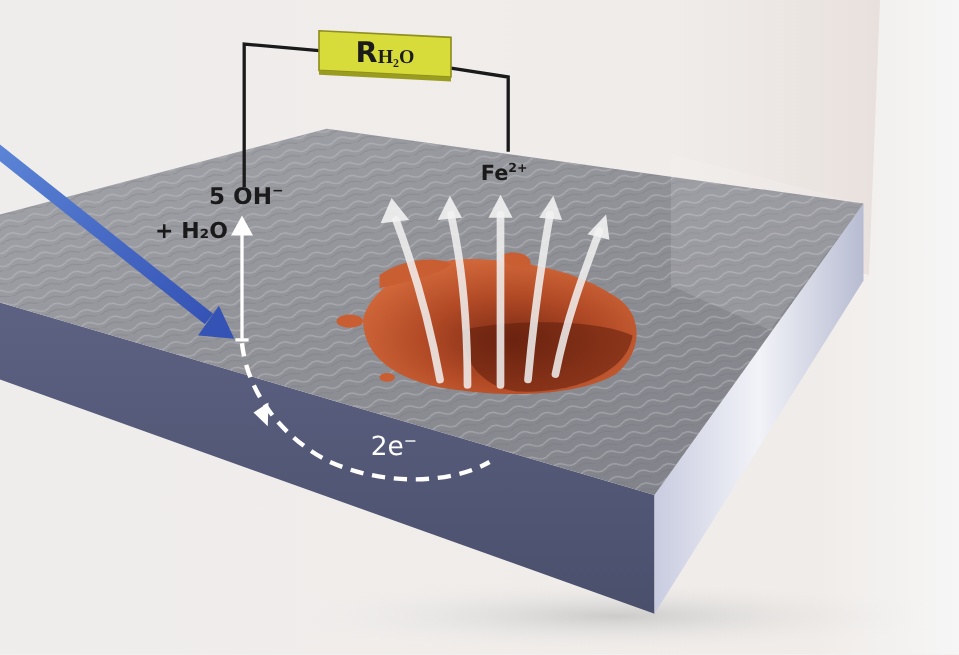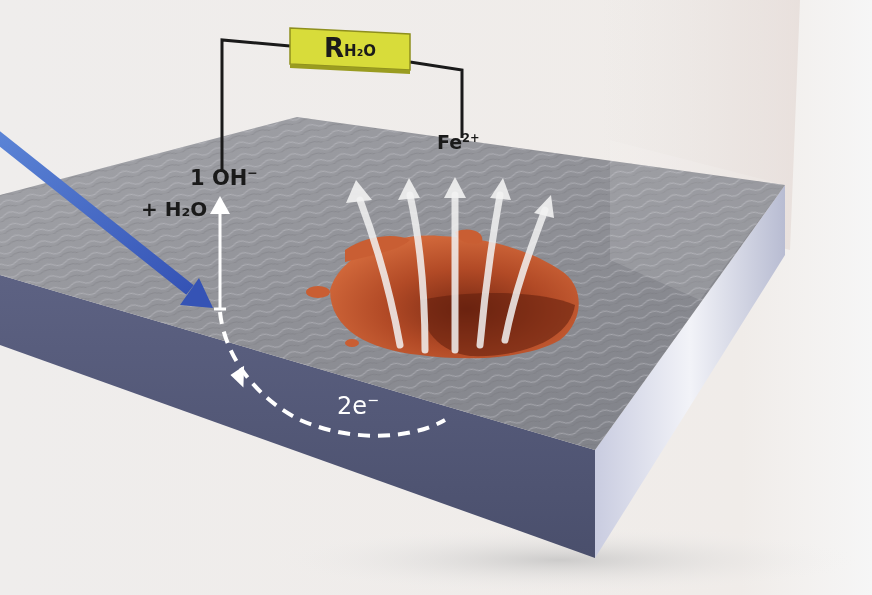--- a/index.html
+++ b/index.html
@@ -1,21 +1,21 @@
 <!DOCTYPE html>
 <html><head>
 <meta charset="utf-8">
 <style>
   html,body{margin:0;padding:0;}
   body{width:872px;height:595px;overflow:hidden;background:#f3f2f1;position:relative;font-family:"Liberation Sans",sans-serif;}
   #scene{position:absolute;left:0;top:0;width:872px;height:595px;}
   .lbl{position:absolute;font-family:"DejaVu Sans",sans-serif;font-weight:bold;color:#1a1a1a;white-space:nowrap;}
   .lbl sup,.lbl sub{font-size:60%;}
   #resistor-label{position:absolute;left:290px;top:28px;width:120px;height:40px;display:flex;align-items:center;justify-content:center;font-family:"DejaVu Sans",sans-serif;font-weight:bold;font-size:26px;color:#1b1b1b;}
-  #resistor-label sub{font-size:15px;position:relative;top:3px;}
+  #resistor-label sub{font-size:18px;position:relative;top:3px;font-family:Liberation Serif, serif;}
   #label-electrons{color:#ffffff;font-size:24px;font-weight:normal;font-family:"DejaVu Sans",sans-serif;}
 </style>
 </head>
 <body>
 
 <svg id="scene" viewBox="0 0 872 595" xmlns="http://www.w3.org/2000/svg">
   <defs>
     <linearGradient id="bgGrad" x1="0" y1="0" x2="1" y2="0">
       <stop offset="0" stop-color="#efedec"></stop>
       <stop offset="0.85" stop-color="#f0ece9"></stop>
@@ -115,22 +115,22 @@
 <div id="resistor-label">
   <span>R</span>
     <sub>H₂O</sub>
 </div>
 
 <div class="lbl" style="left:117px;top:196px;font-size:20px;line-height:26px;">
   <div style="padding-left:24px;text-align:center;">+ H₂O</div>
 </div>
 
 <div class="lbl" style="left:190px;top:165px;font-size:21px;">
-  <span>1 OH</span><sup>−</sup>
+  <span>5 OH</span><sup>−</sup>
 </div>
 
-<div class="lbl" style="left:437px;top:131px;font-size:19px;">
+<div class="lbl" style="left:437px;top:145px;font-size:19px;">
   <span>Fe</span><sup>2+</sup>
 </div>
 
 <div class="lbl" id="label-electrons" style="left:316px;top:392px;margin-left:21px;">
   <span>2e</span><sup>−</sup>
 </div>
 
 </body></html>

